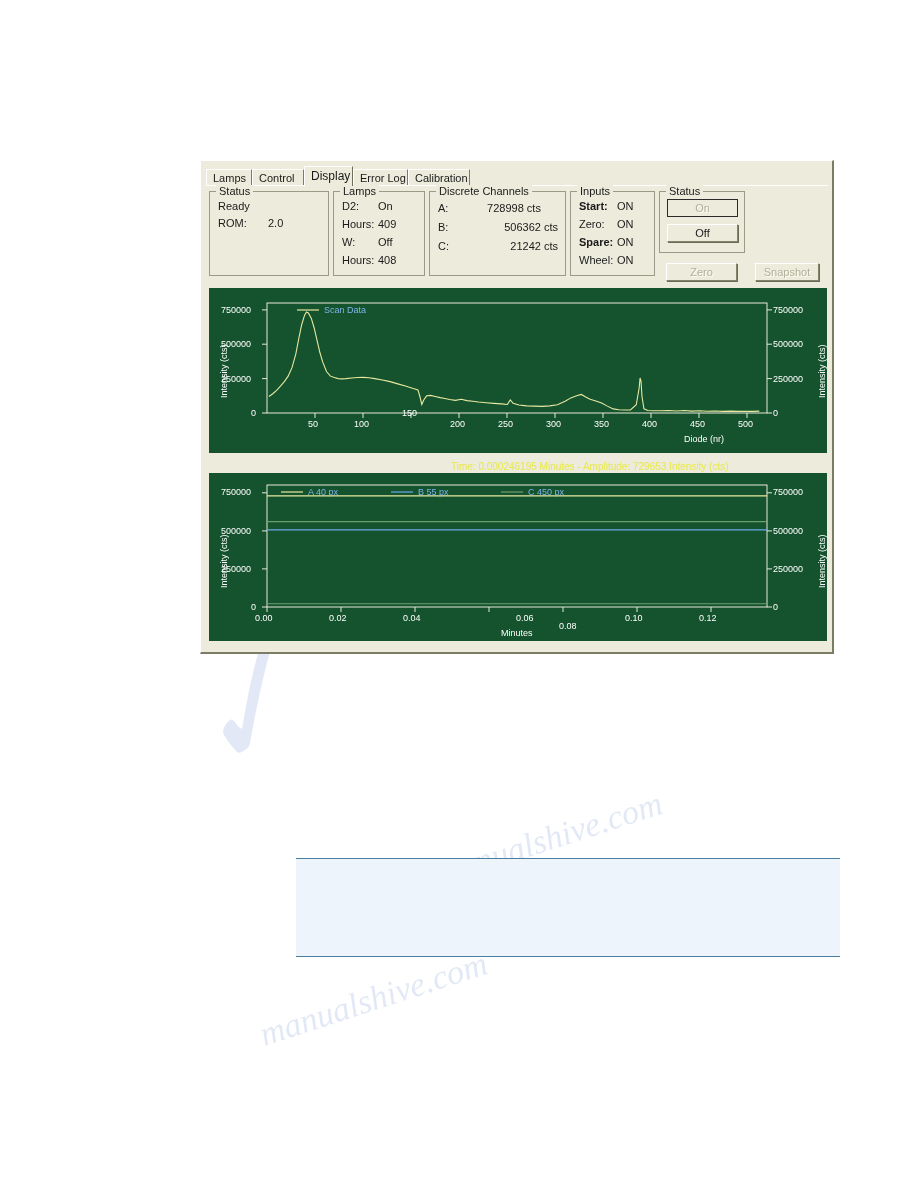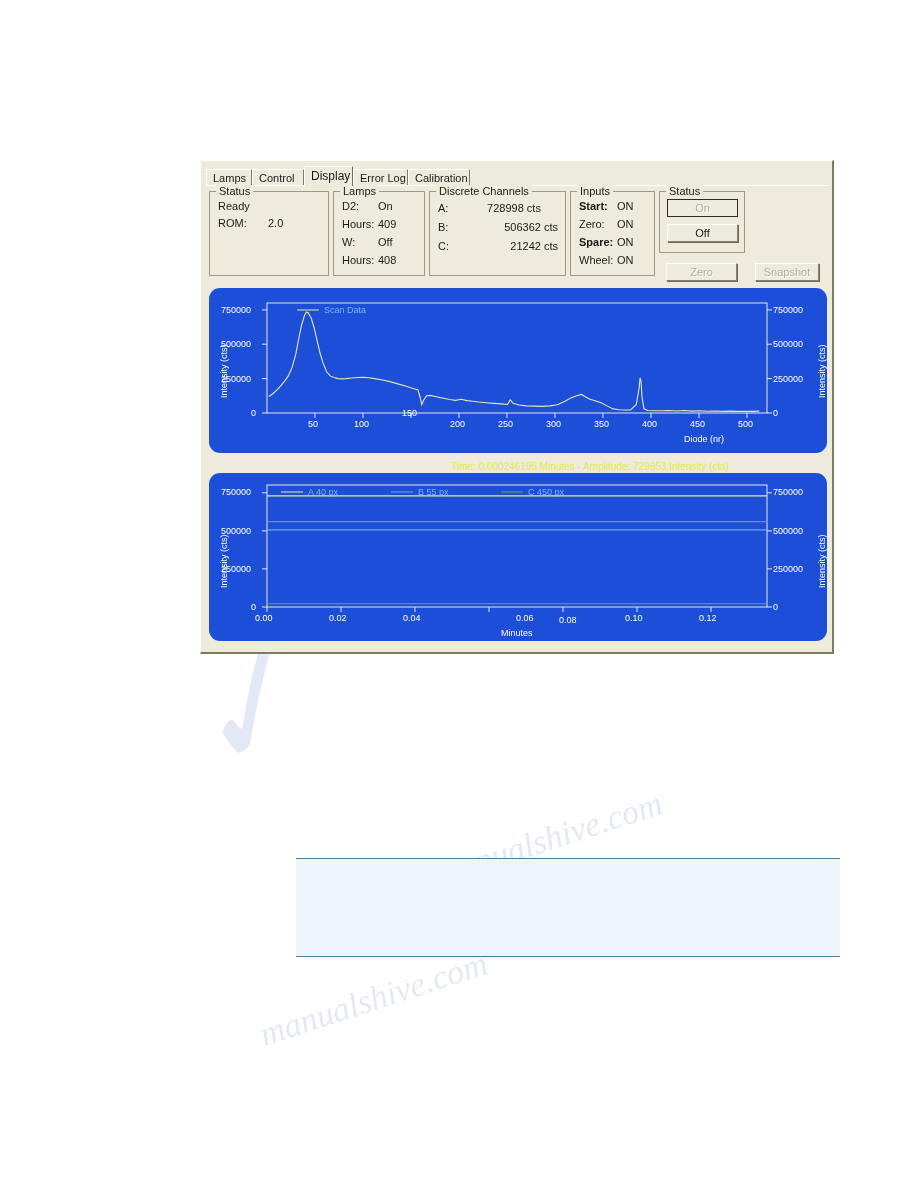--- a/index.html
+++ b/index.html
@@ -125,23 +125,22 @@
   .btn.default {
     border: 1px solid #2a2a2a;
     box-shadow: none;
     color: #B0B09A;
     text-shadow: 1px 1px 0 #FDFDF4;
   }
 
   
   .chartpanel {
     position: absolute;
-    background: #1d4ed8;
+    background: #14532d;
     overflow: hidden;
-    border-radius: 11px;
   }
   .statusline {
     position: absolute;
     font-size: 10px;
     color: #E8E84C;
     white-space: nowrap;
   }
   .axlabel {
     position: absolute;
     font-size: 9px;
@@ -379,21 +378,21 @@
 
     <span class="tick" style="left:564px; top:14px;">750000</span>
     <span class="tick" style="left:564px; top:53px;">500000</span>
     <span class="tick" style="left:564px; top:91px;">250000</span>
     <span class="tick" style="left:564px; top:129px;">0</span>
 
     <span class="tick" style="left:46px;  top:140px;">0.00</span>
     <span class="tick" style="left:120px; top:140px;">0.02</span>
     <span class="tick" style="left:194px; top:140px;">0.04</span>
     <span class="tick" style="left:268px; top:140px;padding-left:39px;">0.06</span>
-    <span class="tick" style="left:342px; top:142px;padding-left:8px;">0.08</span>
+    <span class="tick" style="left:342px; top:148px;padding-left:8px;">0.08</span>
     <span class="tick" style="left:416px; top:140px;">0.10</span>
     <span class="tick" style="left:490px; top:140px;">0.12</span>
 
     <span class="axlabel vert" style="left:10px; top:115px;">Intensity (cts)</span>
     <span class="axlabel vert" style="left:608px; top:115px;">Intensity (cts)</span>
     <span class="axlabel" style="left:292px; top:155px;">Minutes</span>
 
     <span class="legtext" style="left:99px;  top:14px;">A 40 px</span>
     <span class="legtext" style="left:209px; top:14px;">B 55 px</span>
     <span class="legtext" style="left:319px; top:14px;">C 450 px</span>

